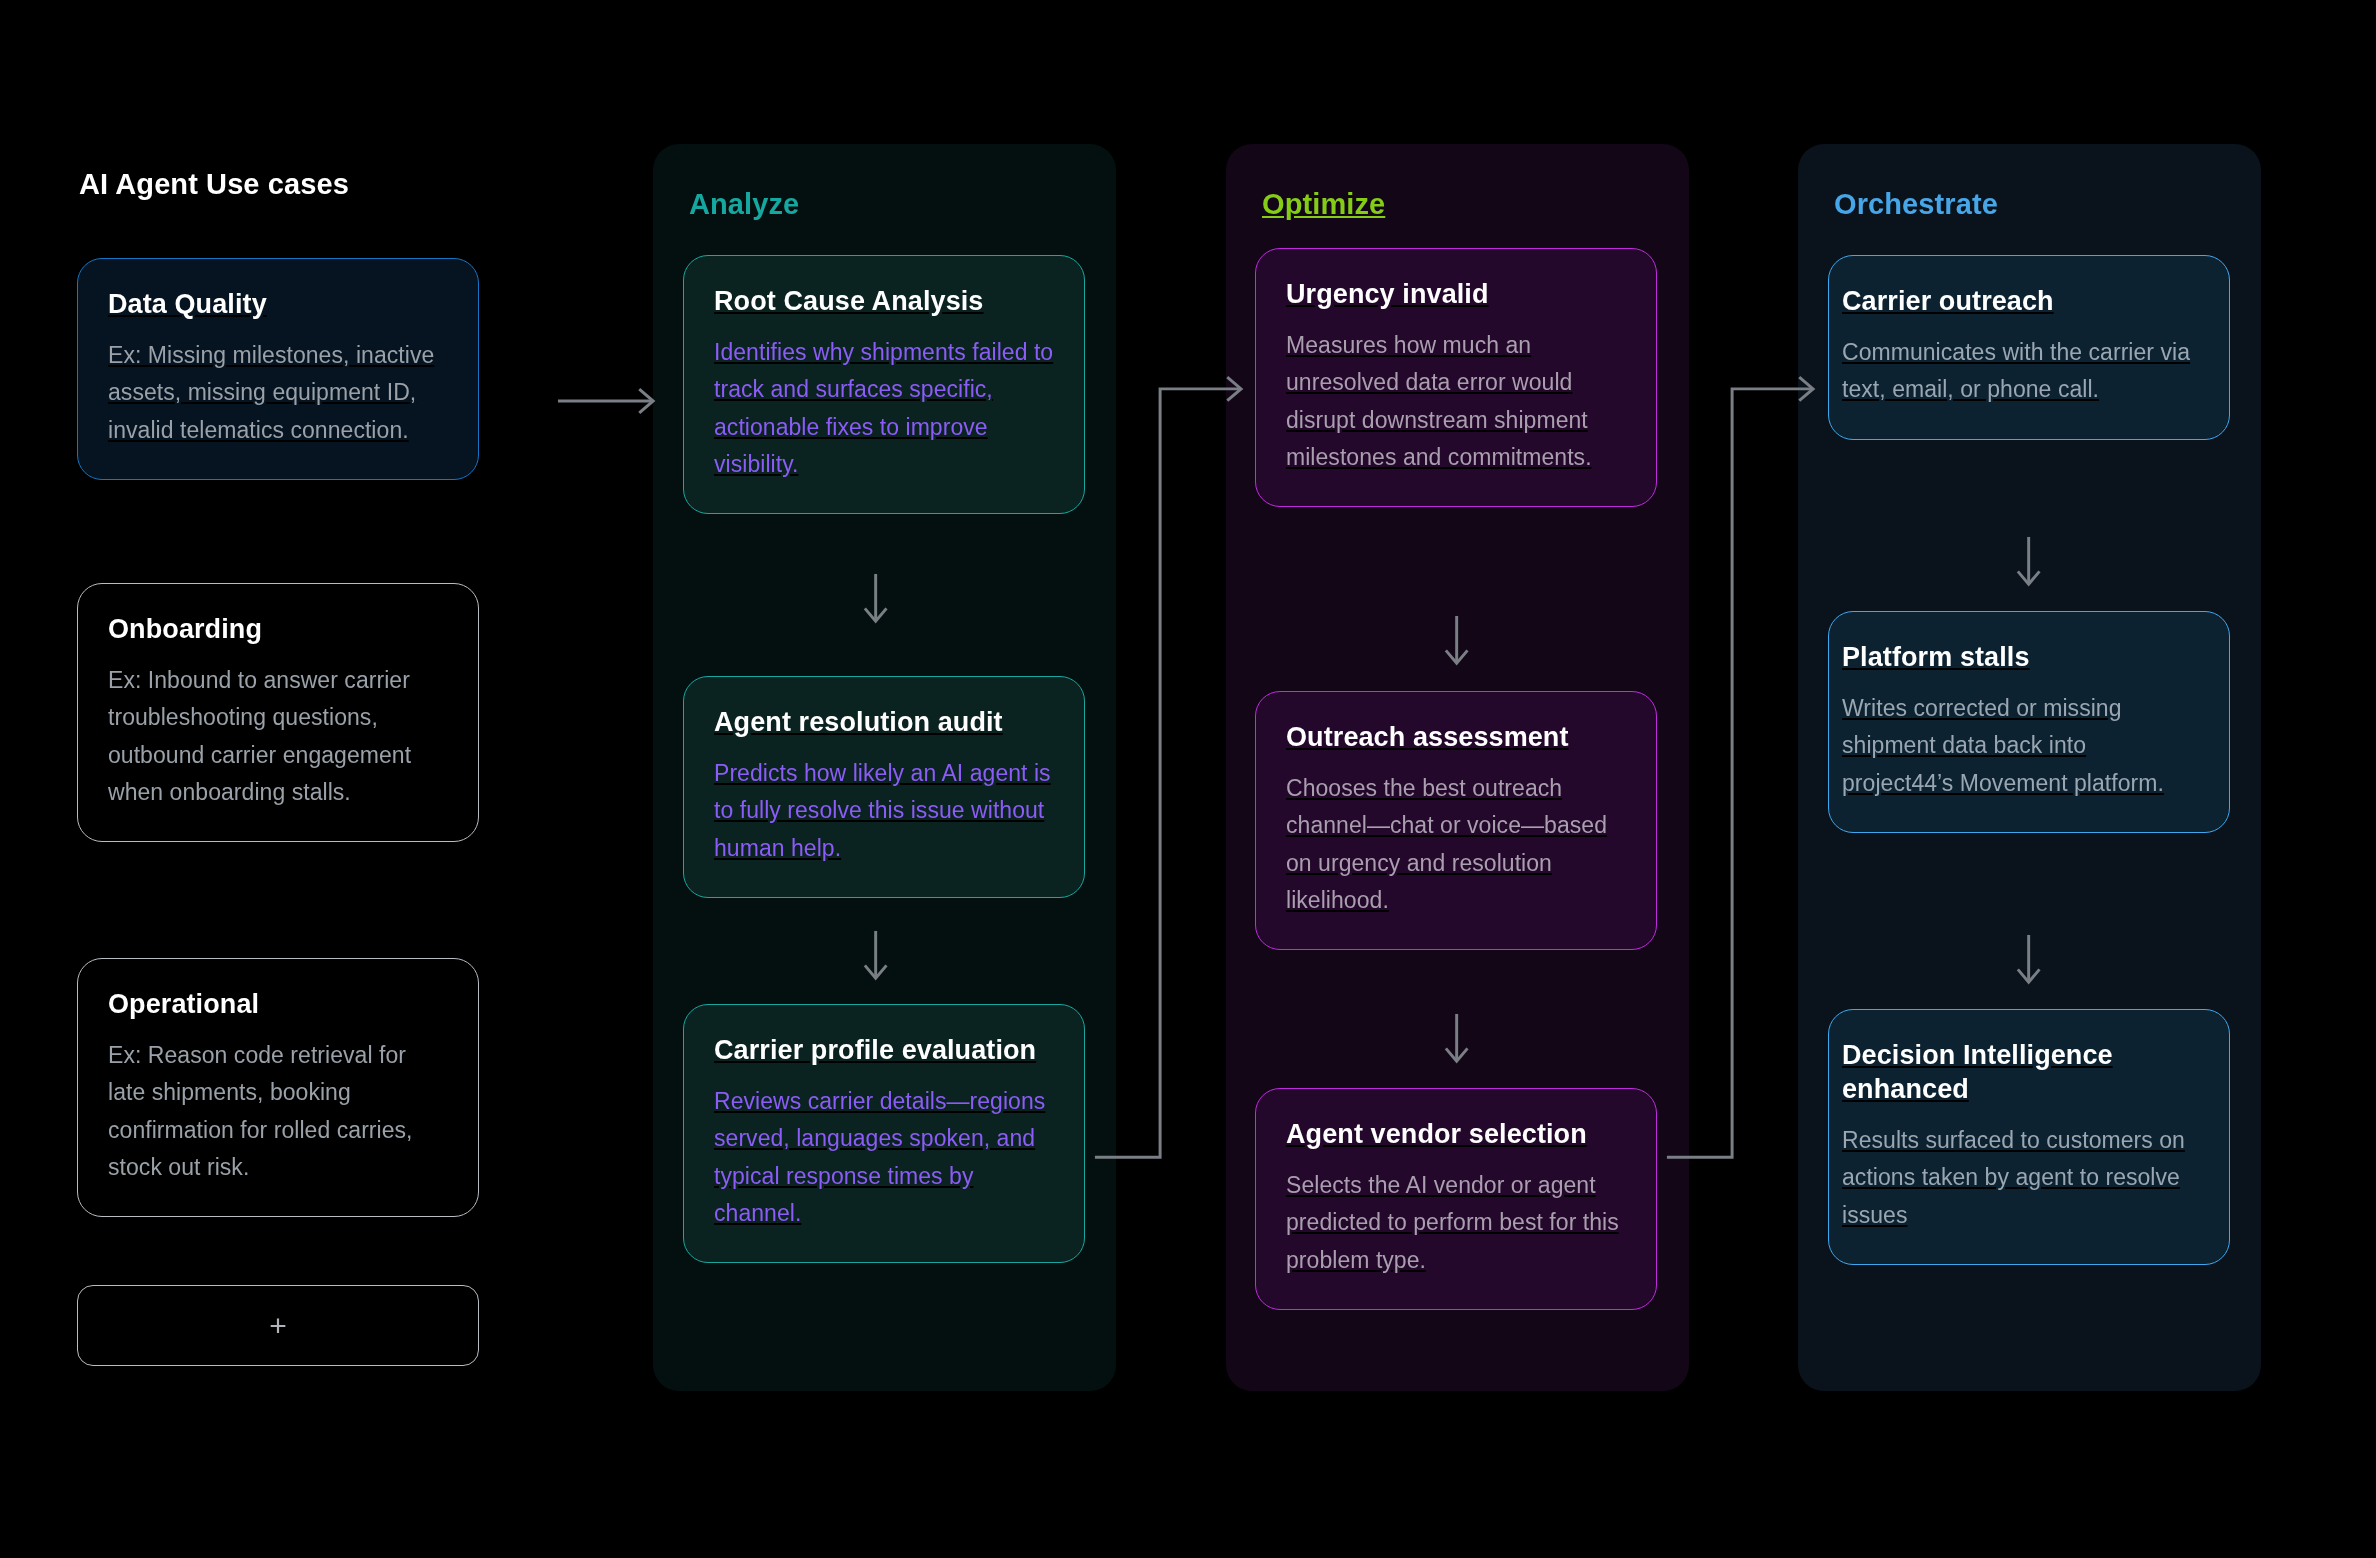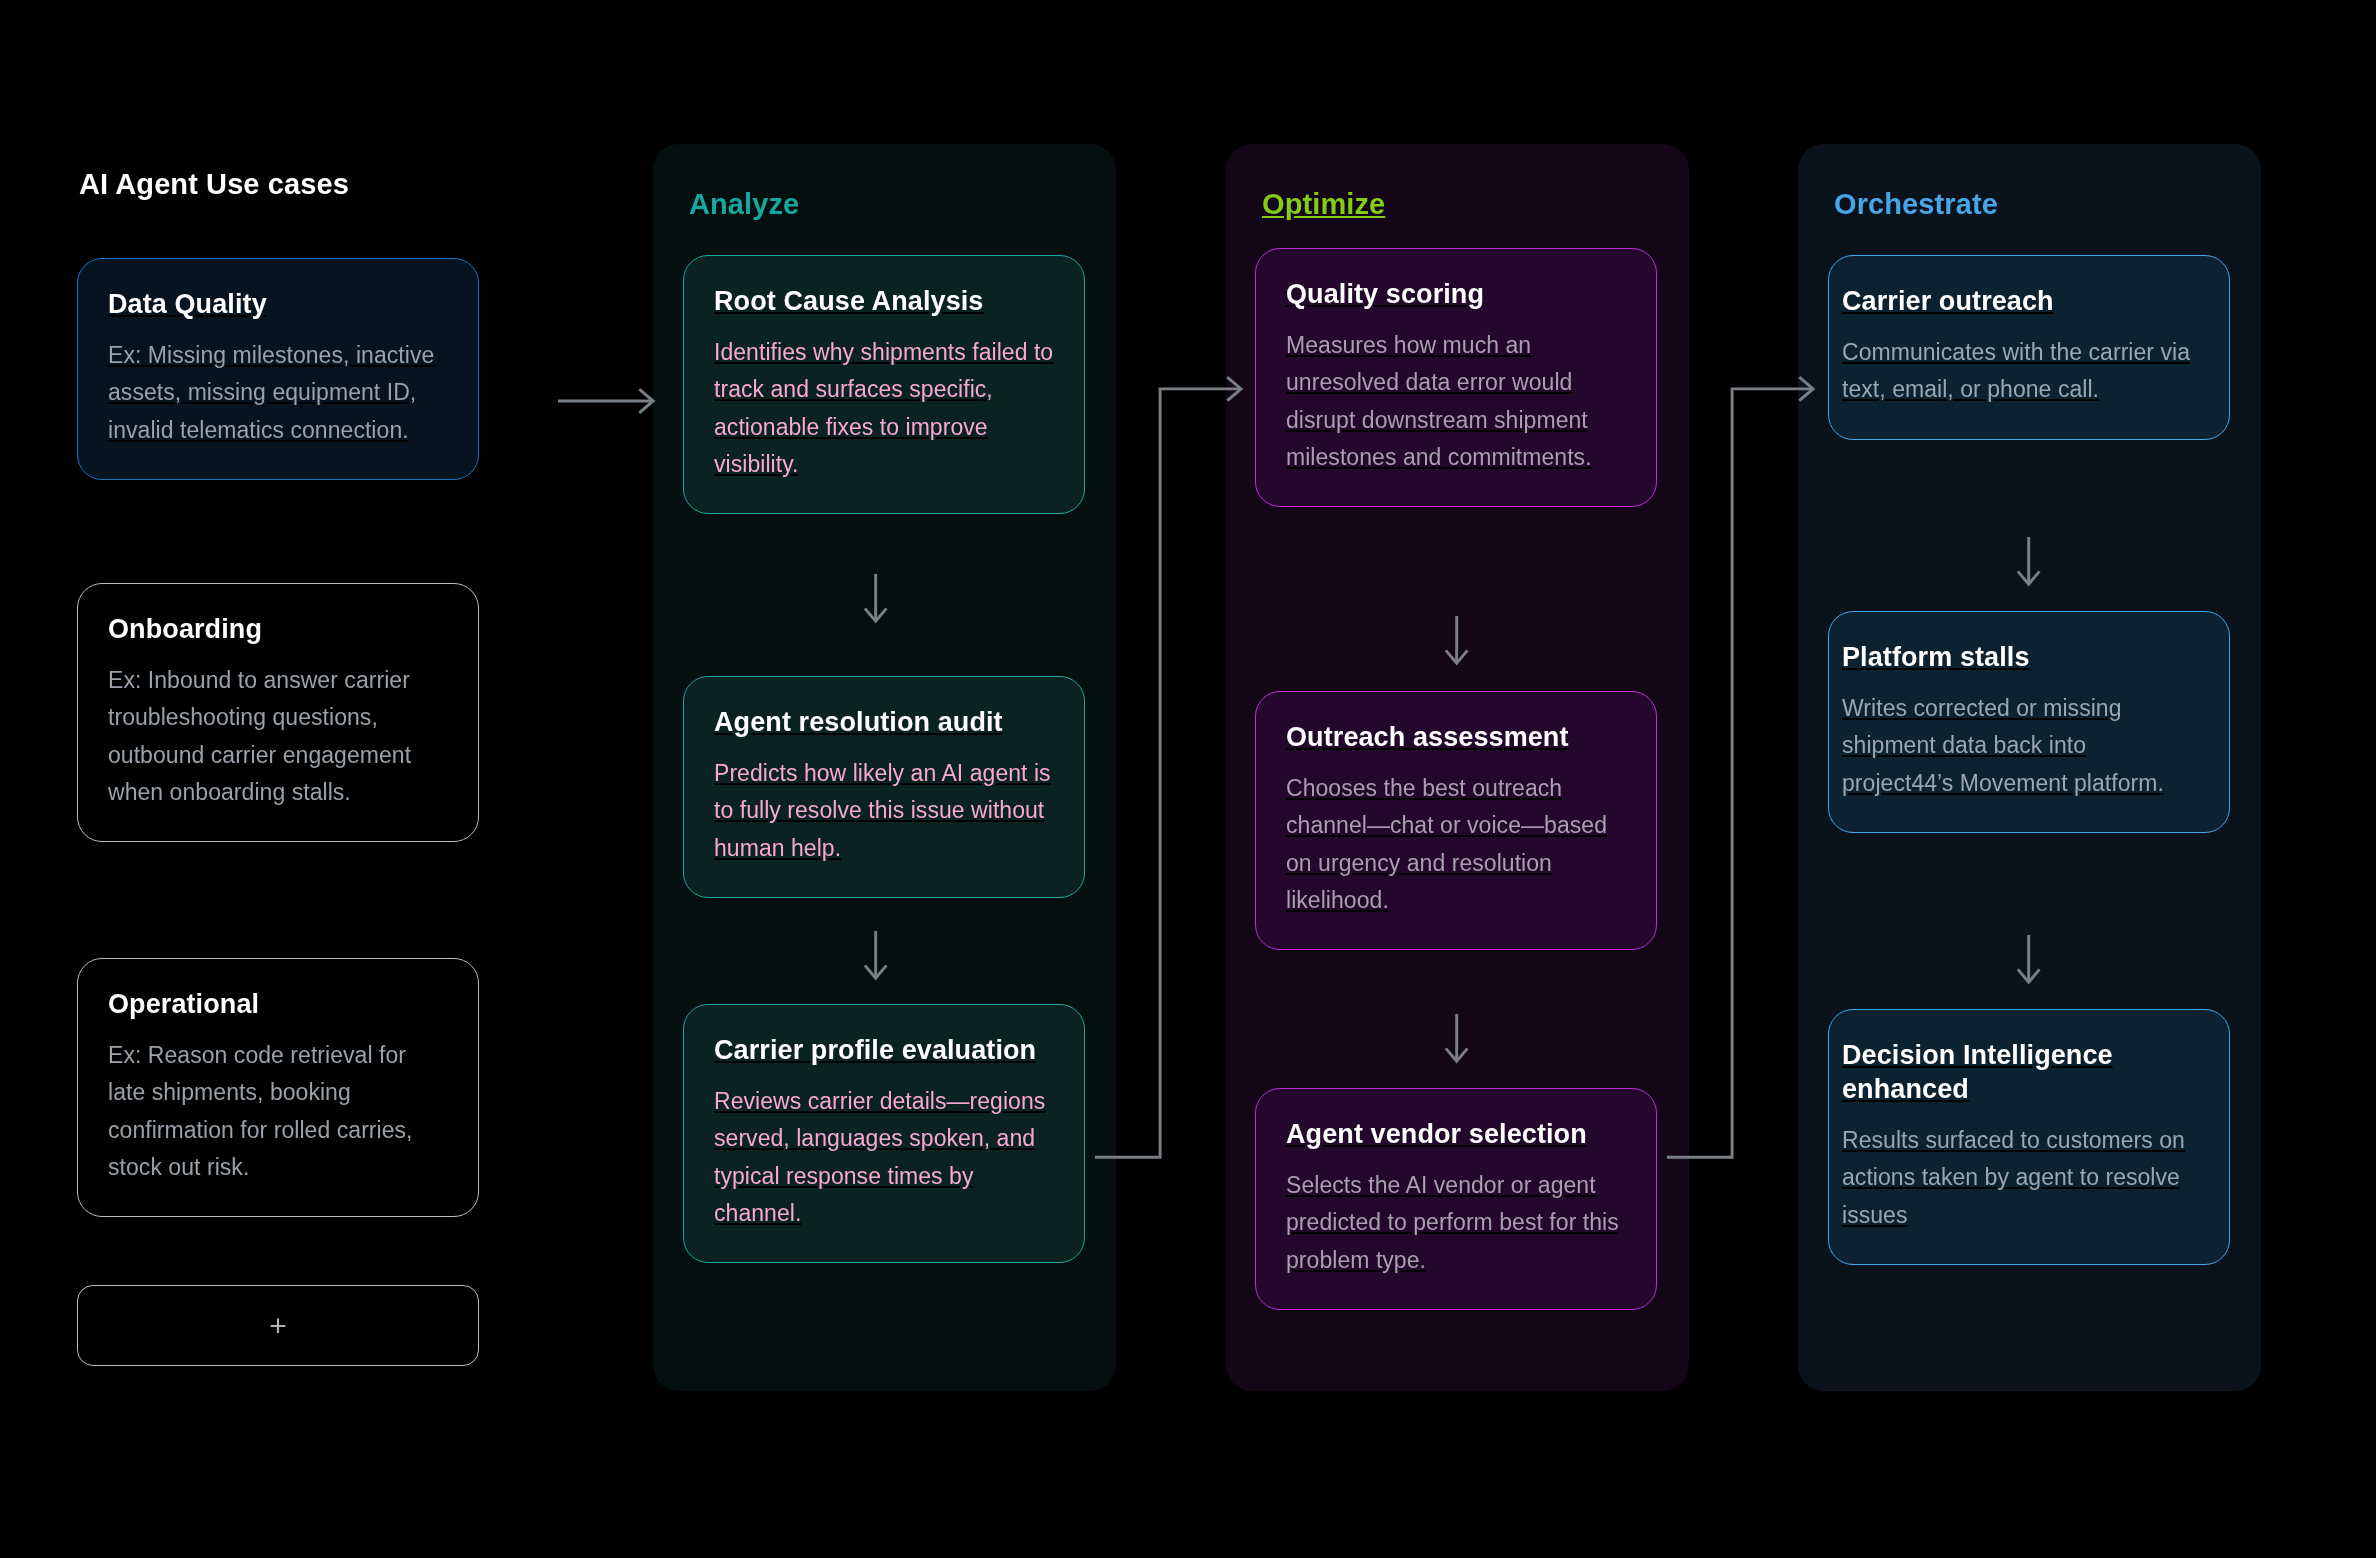--- a/index.html
+++ b/index.html
@@ -96,21 +96,21 @@
   }
   .card-magenta {
     background: #24082c;
     border-color: #c22ae0;
   }
   .card-cyan {
     background: #0d2231;
     border-color: #3ea8ee;
     padding-left: 13px;
   }
-  .card-teal .card-desc   { color: #f9a8d4; }
+  .card-teal .card-desc   { color: #8b5cf6; }
   .card-magenta .card-desc{ color: #a99fae; }
   .card-cyan .card-desc   { color: #9aa7b2; }
 
   
   .card-add {
     background: #000000;
     border: 1.5px solid #b9bcc0;
     border-radius: 16px;
     height: 81px;
     display: flex;
@@ -198,21 +198,21 @@
     <div class="card-title">Agent resolution audit</div>
     <div class="card-desc">Predicts how likely an AI agent is to fully resolve this issue without human help.</div>
   </div>
 
   <div class="an-card card card-teal" id="an-2">
     <div class="card-title">Carrier profile evaluation</div>
     <div class="card-desc">Reviews carrier details—regions served, languages spoken, and typical response times by channel.</div>
   </div>
 
   <div class="op-card card card-magenta" id="op-0">
-    <div class="card-title">Quality scoring</div>
+    <div class="card-title">Urgency invalid</div>
     <div class="card-desc">Measures how much an unresolved data error would disrupt downstream shipment milestones and commitments.</div>
   </div>
 
   <div class="op-card card card-magenta" id="op-1">
     <div class="card-title">Outreach assessment</div>
     <div class="card-desc">Chooses the best outreach channel—chat or voice—based on urgency and resolution likelihood.</div>
   </div>
 
   <div class="op-card card card-magenta" id="op-2">
     <div class="card-title">Agent vendor selection</div>

